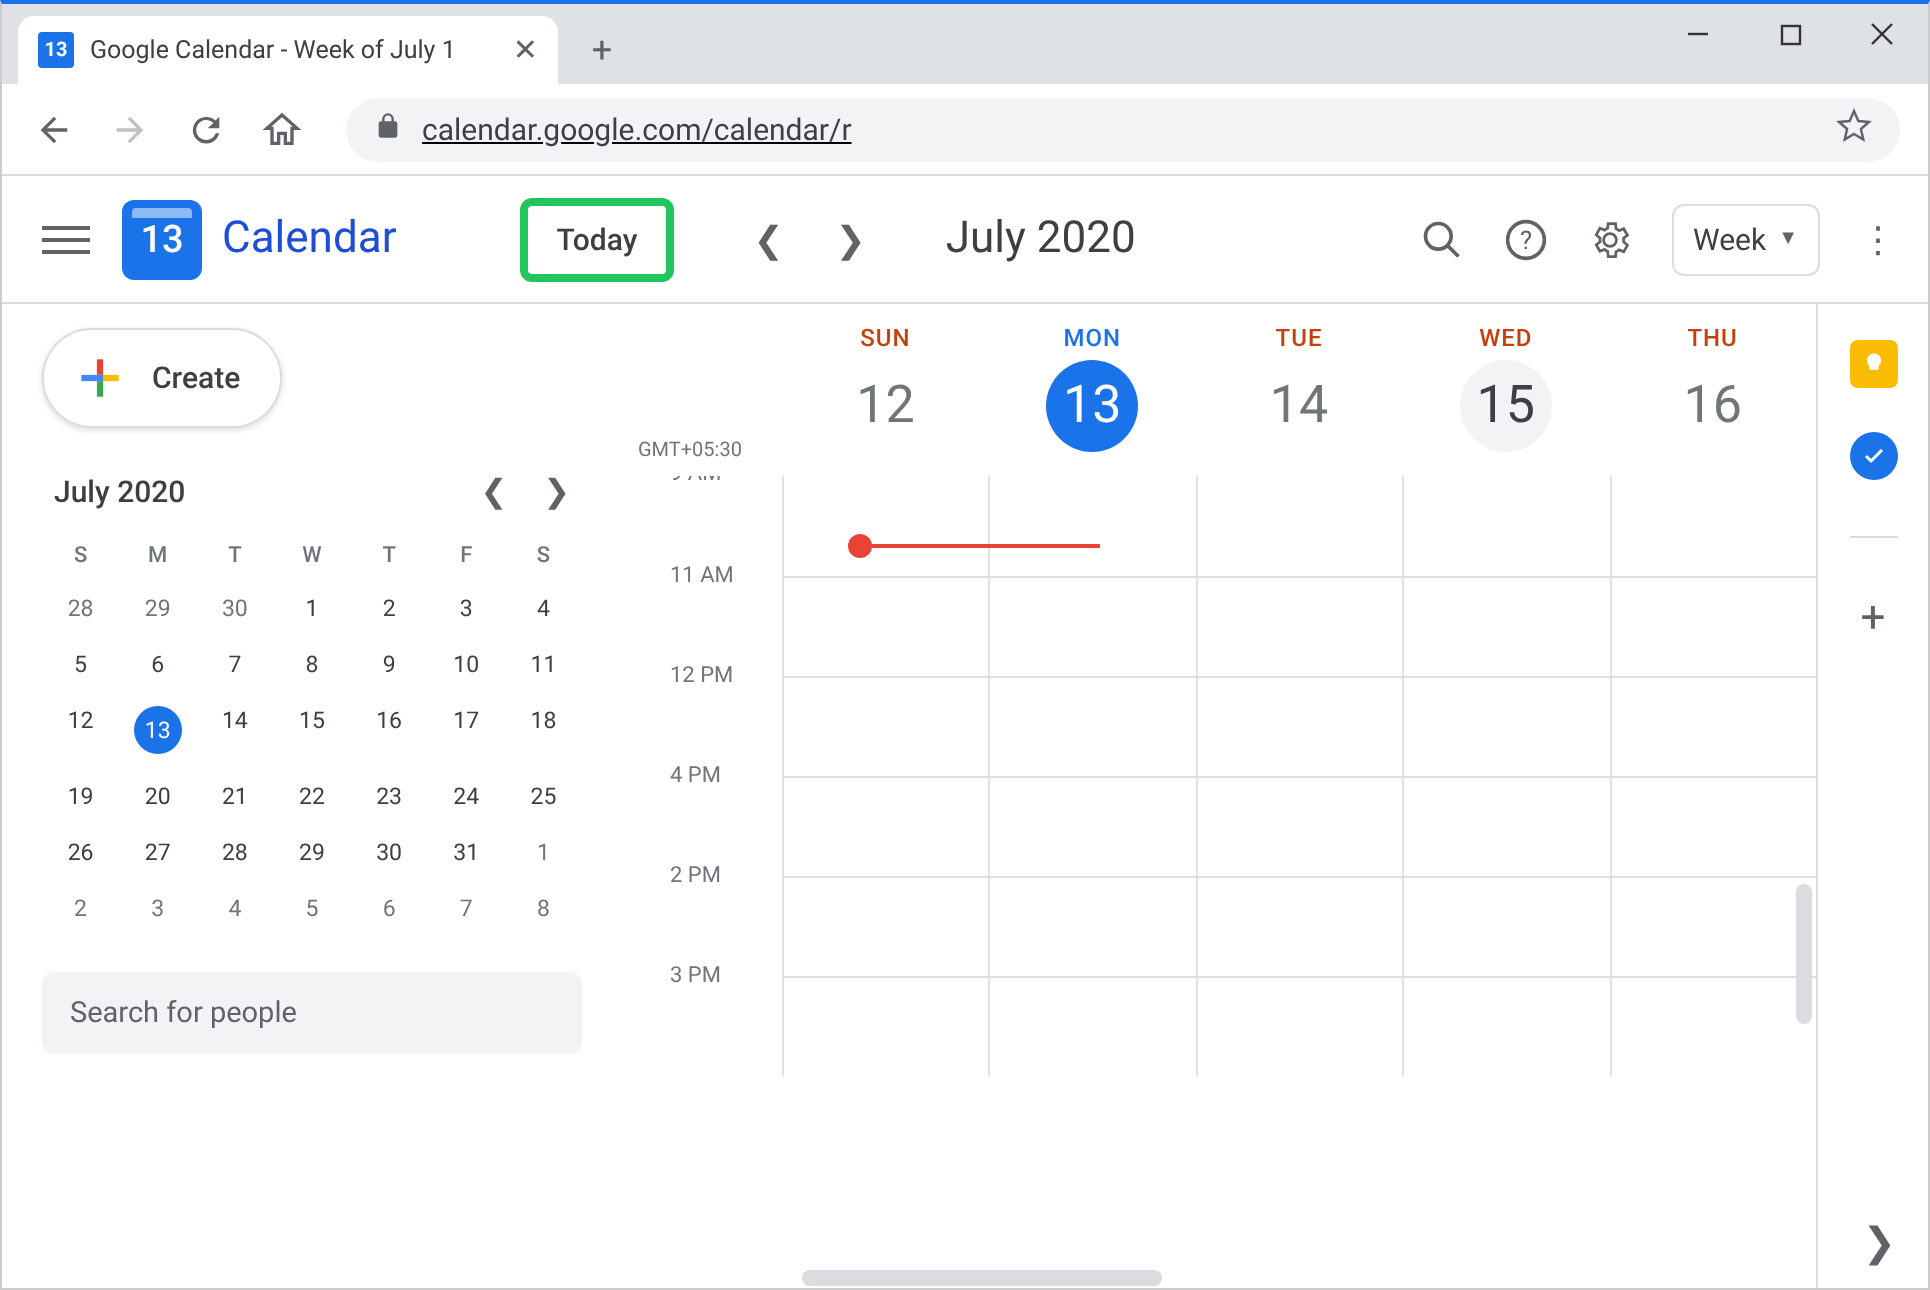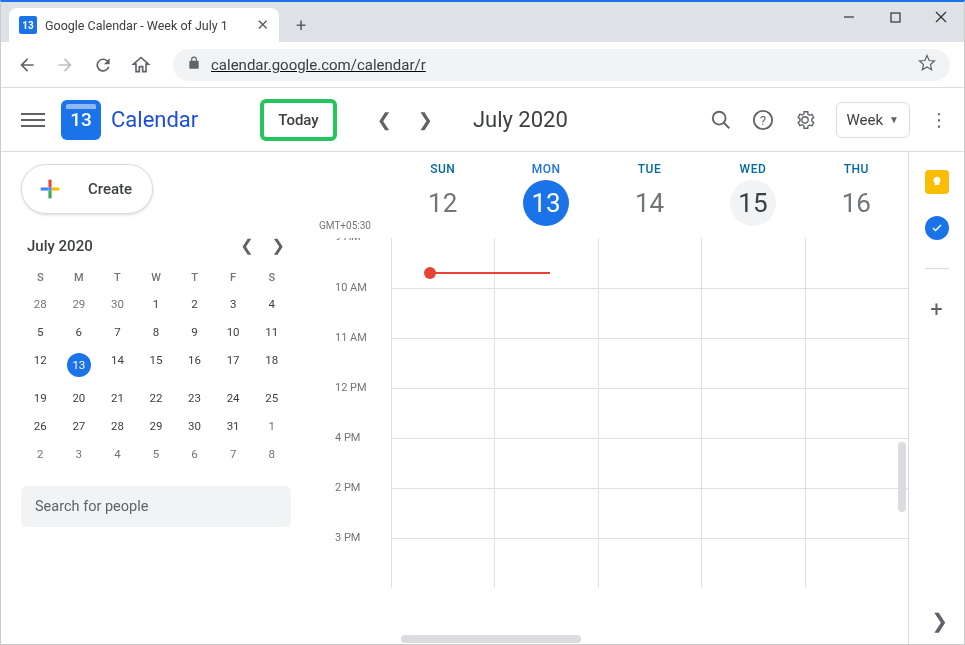--- a/index.html
+++ b/index.html
@@ -29,39 +29,39 @@
 .today-btn { margin-left: 50px; border: 4px solid #22c55e; background: #fff; border-radius: 6px; padding: 8px 14px; font-size: 15px; color: #3c4043; cursor: pointer; font-weight: 500; }
 .hdr-nav { display: flex; gap: 18px; margin-left: 24px; }
 .chev { color: #5f6368; cursor: pointer; font-size: 18px; padding: 4px; }
 .hdr-month { font-size: 22px; color: #3c4043; margin-left: 24px; }
 .hdr-right { margin-left: auto; display: flex; align-items: center; gap: 20px; }
 .hdr-icon { color: #5f6368; cursor: pointer; display: flex; align-items: center; justify-content: center; }
 .view-btn { border: 1px solid #dadce0; border-radius: 6px; padding: 8px 10px; font-size: 15px; color: #3c4043; display: flex; align-items: center; gap: 6px; cursor: pointer; }
 .dots { color: #5f6368; cursor: pointer; font-size: 18px; }
 .content { display: flex; height: calc(645px - 40px - 46px - 64px); position: relative; }
 .sidebar { width: 310px; padding: 12px 20px; }
-.create-btn { display: inline-flex; align-items: center; gap: 24px; border: 1px solid #dadce0; border-radius: 26px; padding: 10px 20px 10px 14px; box-shadow: 0 1px 3px rgba(0,0,0,0.15); cursor: pointer; background: #fff; }
+.create-btn { display: inline-flex; align-items: center; gap: 12px; border: 1px solid #dadce0; border-radius: 26px; padding: 10px 20px 10px 14px; box-shadow: 0 1px 3px rgba(0,0,0,0.15); cursor: pointer; background: #fff; }
 .plus-icon { width: 28px; height: 28px; position: relative; }
 .plus-icon svg { width: 28px; height: 28px; }
 .create-text { font-size: 15px; color: #3c4043; font-weight: 500; }
 .mini-cal { margin-top: 22px; }
 .mini-hdr { display: flex; align-items: center; justify-content: space-between; padding: 0 6px 10px 6px; }
 .mini-month { font-size: 15px; color: #3c4043; font-weight: 500; }
 .mini-nav { display: flex; gap: 18px; }
 .mini-chev { color: #5f6368; cursor: pointer; }
 .mini-grid { display: grid; grid-template-columns: repeat(7, 1fr); }
 .mini-dow { text-align: center; font-size: 11px; color: #70757a; font-weight: 500; padding: 6px 0; }
 .mini-day { text-align: center; font-size: 11.5px; color: #3c4043; padding: 7px 0; cursor: pointer; position: relative; }
 .mini-day.other { color: #70757a; }
 .mini-day.today span { background: #1a73e8; color: #fff; border-radius: 50%; width: 24px; height: 24px; display: inline-flex; align-items: center; justify-content: center; }
 .search-people { margin-top: 18px; background: #f1f3f4; border-radius: 6px; padding: 12px 14px; font-size: 14.5px; color: #5f6368; }
 .main-cal { flex: 1; position: relative; overflow: hidden; }
 .day-headers { display: flex; padding-left: 80px; }
 .day-col-hdr { flex: 1; text-align: center; padding: 10px 0 16px; cursor: pointer; }
-.dow-label { font-size: 12px; color: #0369a1; font-weight: 500; letter-spacing: 0.5px; }
+.dow-label { font-size: 12px; color: #c2410c; font-weight: 500; letter-spacing: 0.5px; }
 .dow-label.active { color: #1a73e8; }
 .date-num { font-size: 26px; color: #70757a; margin-top: 4px; display: inline-flex; align-items: center; justify-content: center; width: 46px; height: 46px; border-radius: 50%; }
 .date-num.today { background: #1a73e8; color: #fff; }
 .date-num.hover { background: #f1f3f4; color: #3c4043; }
 .tz-label { position: absolute; left: 8px; top: 68px; font-size: 10px; color: #70757a; }
 .grid-area { position: absolute; left: 0; right: 0; top: 86px; bottom: 0; overflow: hidden; }
 .hour-row { height: 50px; border-top: 1px solid #e0e0e0; position: relative; margin-left: 80px; }
 .hour-label { position: absolute; left: -56px; top: -8px; font-size: 11px; color: #70757a; }
 .col-lines { position: absolute; left: 80px; right: 0; top: 0; bottom: 0; display: flex; pointer-events: none; }
 .col-line { flex: 1; border-left: 1px solid #e0e0e0; }
@@ -277,23 +277,20 @@
             <div class="col-line"></div>
             <div class="col-line"></div>
             <div class="col-line"></div>
             <div class="col-line"></div>
           </div>
         <div id="hour-rows">
             <div class="hour-row" style="border-top: none;">
               <div class="hour-label">9 AM</div>
             </div>
             <div class="hour-row">
-              <div class="hour-label">10 AM</div>
-            </div>
-            <div class="hour-row">
               <div class="hour-label">11 AM</div>
             </div>
             <div class="hour-row">
               <div class="hour-label">12 PM</div>
             </div>
             <div class="hour-row">
               <div class="hour-label">4 PM</div>
             </div>
             <div class="hour-row">
               <div class="hour-label">2 PM</div>

